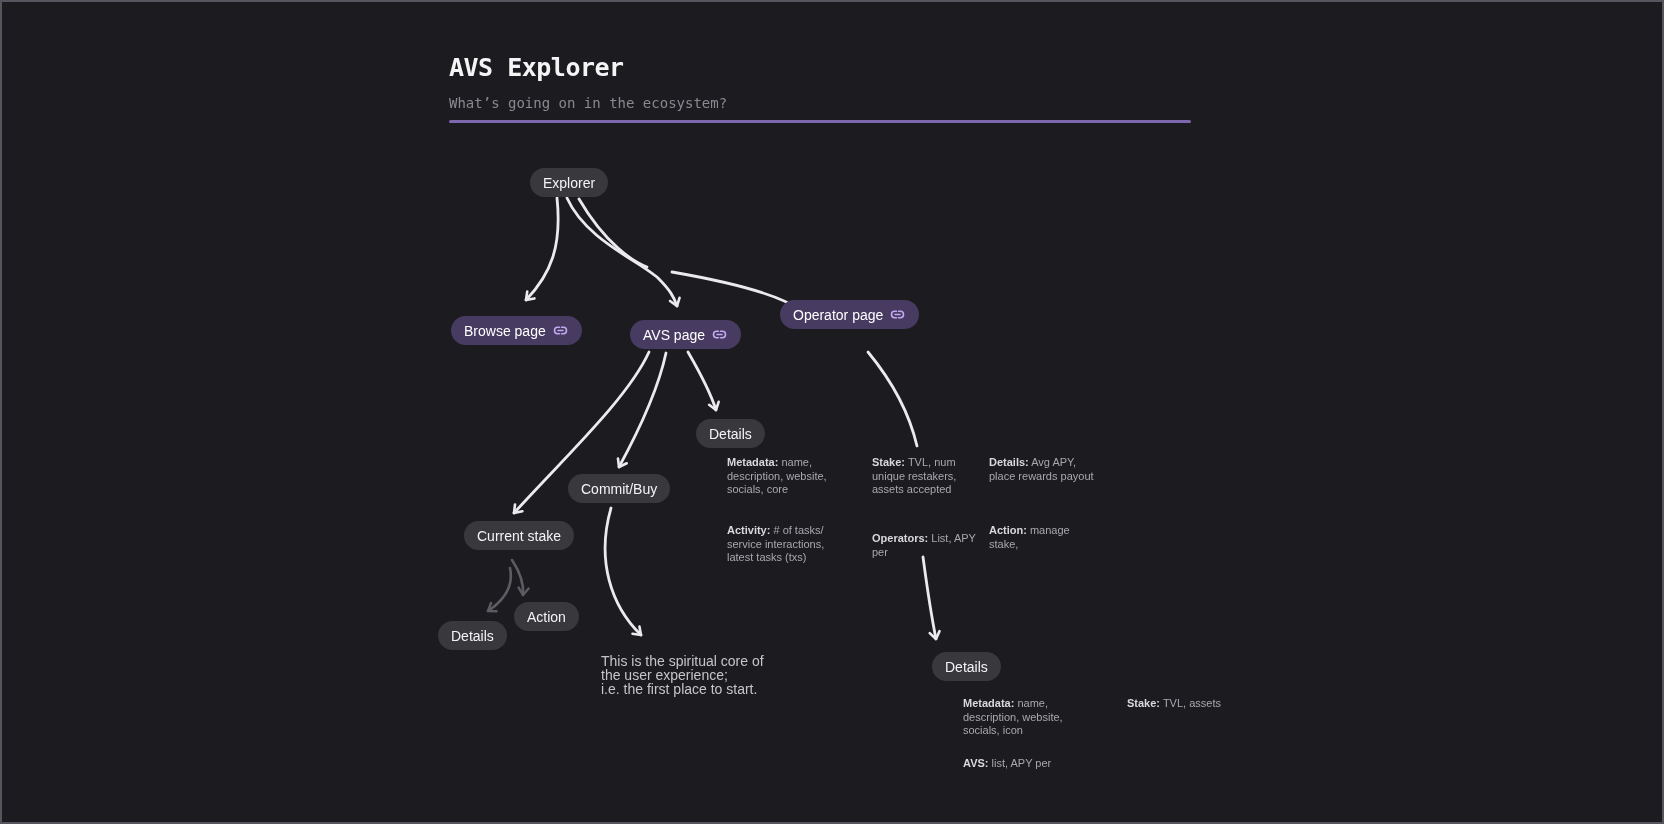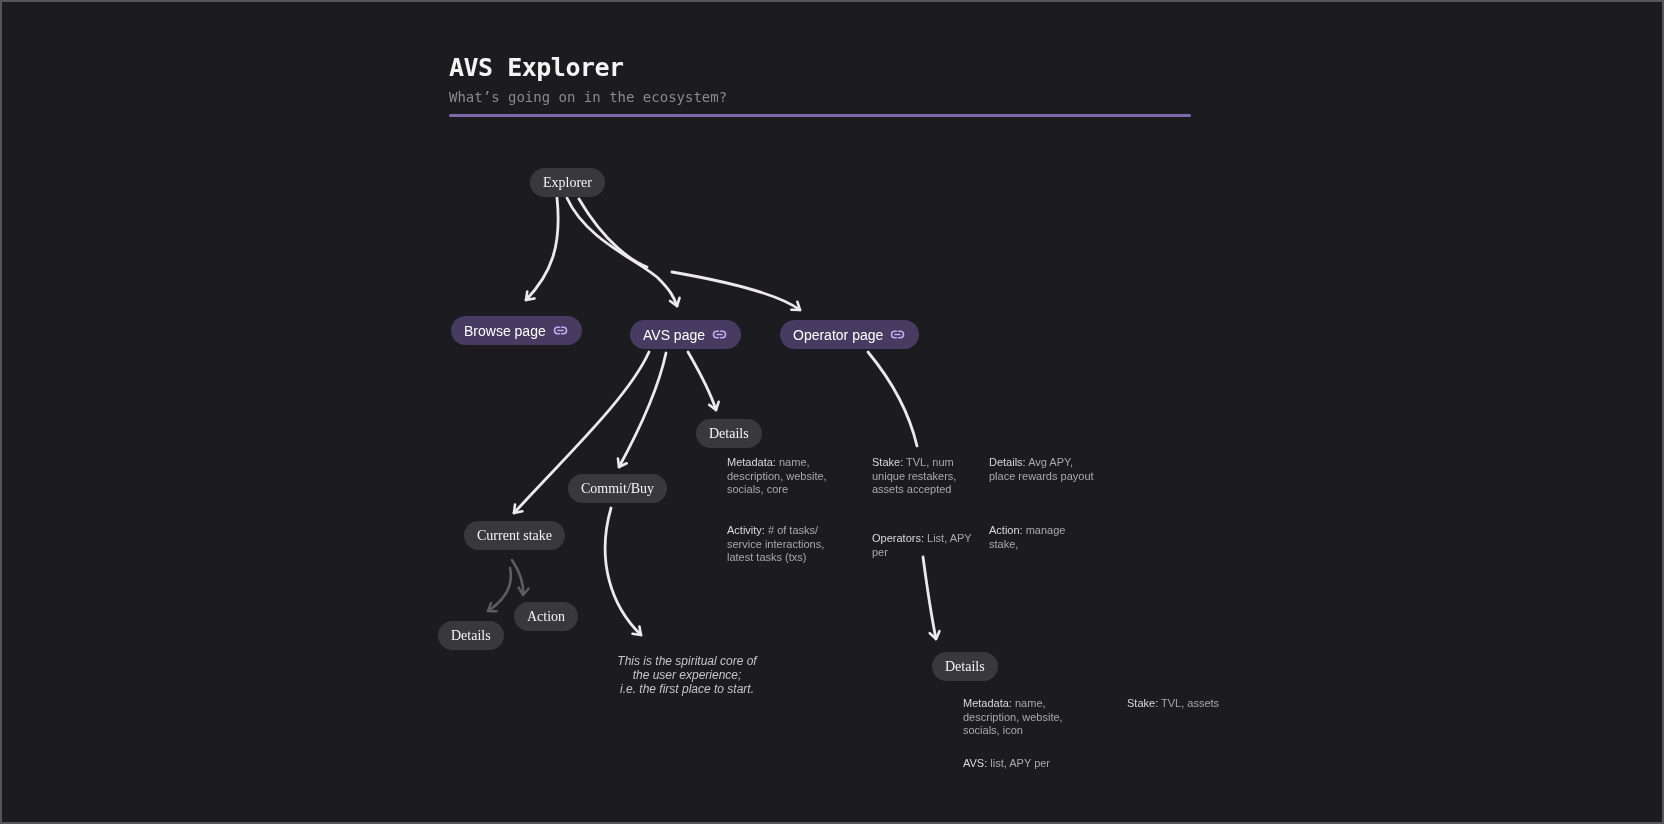--- a/index.html
+++ b/index.html
@@ -14,41 +14,41 @@
   
   .hdr{position:absolute;left:449px;top:52px;width:742px;}
   .hdr-title{
     font-family:"DejaVu Sans Mono", monospace;
     font-weight:bold;font-size:25px;line-height:32px;
     color:#f4f4f5;letter-spacing:-0.5px;white-space:nowrap;
   }
   .hdr-sub{
     font-family:"DejaVu Sans Mono", monospace;
     font-size:14px;line-height:20px;color:#8a8990;
-    margin-top:3px;white-space:nowrap;
+    margin-top:9px;white-space:nowrap;
   }
   .hdr-rule{margin-top:7px;height:3px;width:742px;background:#7e68ad;border-radius:2px;}
   
   .pill{
     position:absolute;display:inline-flex;align-items:center;gap:6px;
     height:29px;padding:0 13px;border-radius:15px;
     font-size:14px;font-weight:500;white-space:nowrap;z-index:3;
   }
-  .pill.dark{background:#39383d;color:#f4f4f5;font-family:Liberation Serif, serif;}
+  .pill.dark{background:#39383d;color:#f4f4f5;}
   .pill.link{background:#473b61;color:#ffffff;}
   .pill.link svg{display:block;}
   
   .ann{
     position:absolute;font-size:11px;line-height:13.5px;
     color:#a9a8ae;white-space:pre-line;z-index:2;
   }
-  .ann b{color:#d9d8dc;font-weight:normal;}
+  .ann b{color:#d9d8dc;font-weight:bold;}
   .note{
-    position:absolute;font-size:12px;line-height:13.8px;
-    color:#c6c5c9;text-align:center;white-space:pre-line;z-index:2;font-style:italic;
+    position:absolute;font-size:14px;line-height:13.8px;
+    color:#c6c5c9;white-space:pre-line;z-index:2;
   }
   
   svg.wires{position:absolute;left:0;top:0;z-index:1;pointer-events:none;}
   .wire{fill:none;stroke-linecap:round;stroke-linejoin:round;}
   .wire.white{stroke:#eceaed;stroke-width:2.8;}
   .wire.gray{stroke:#5d5c62;stroke-width:2.6;}
 </style>
 </head>
 <body>
 
@@ -98,21 +98,21 @@
 
   <div class="pill link" style="left:630px;top:320px">
     <span>AVS page</span>
     <svg width="17" height="17" viewBox="0 0 24 24" fill="none" stroke="#c2aaf2" stroke-width="2.2" stroke-linecap="round" stroke-linejoin="round">
       <path d="M13.5 7.5 H16 a4.5 4.5 0 0 1 0 9 h-2.5"></path>
         <path d="M10.5 16.5 H8 a4.5 4.5 0 0 1 0-9 h2.5"></path>
         <line x1="8.5" y1="12" x2="15.5" y2="12"></line>
     </svg>
   </div>
 
-  <div class="pill link" style="left:780px;top:320px">
+  <div class="pill link" style="left:780px;top:300px">
     <span>Operator page</span>
     <svg width="17" height="17" viewBox="0 0 24 24" fill="none" stroke="#c2aaf2" stroke-width="2.2" stroke-linecap="round" stroke-linejoin="round">
       <path d="M13.5 7.5 H16 a4.5 4.5 0 0 1 0 9 h-2.5"></path>
         <path d="M10.5 16.5 H8 a4.5 4.5 0 0 1 0-9 h2.5"></path>
         <line x1="8.5" y1="12" x2="15.5" y2="12"></line>
     </svg>
   </div>
 
   <div class="pill dark" style="left:696px;top:419px">
     <span>Details</span>

